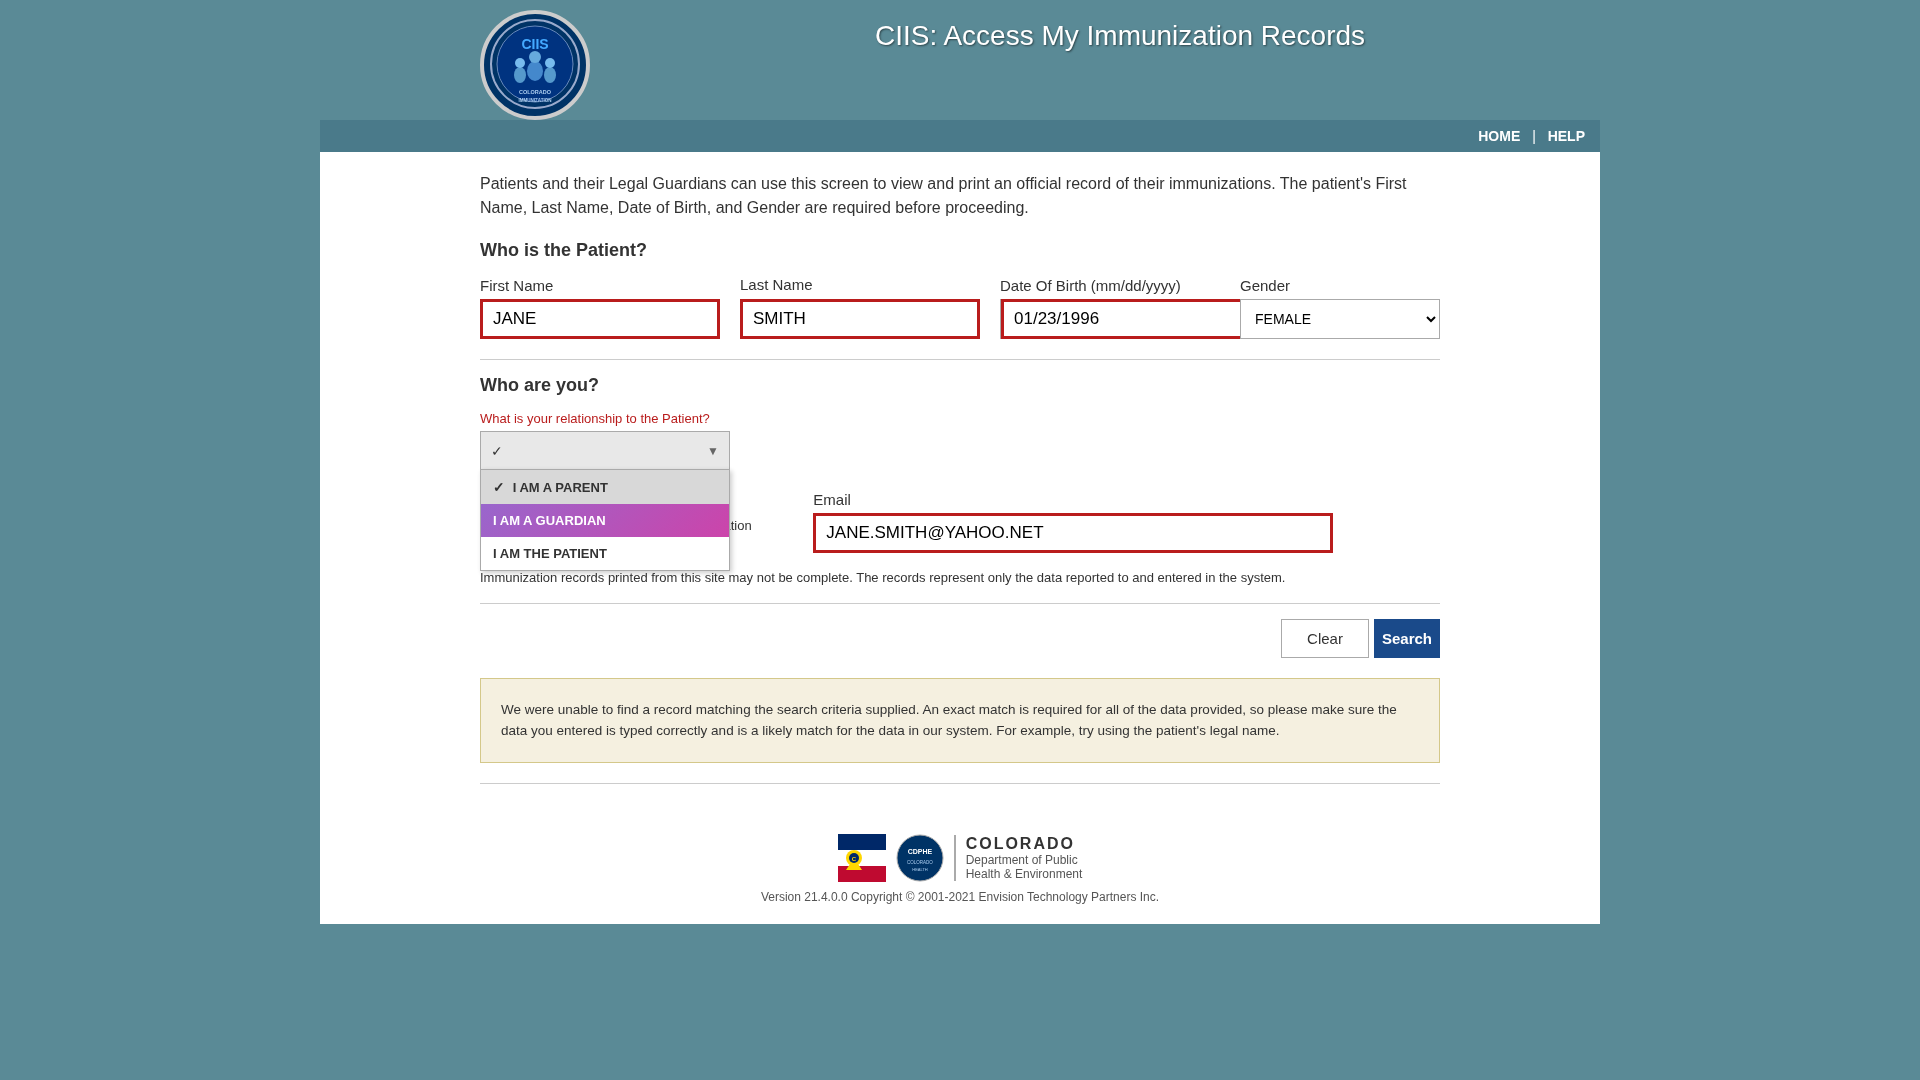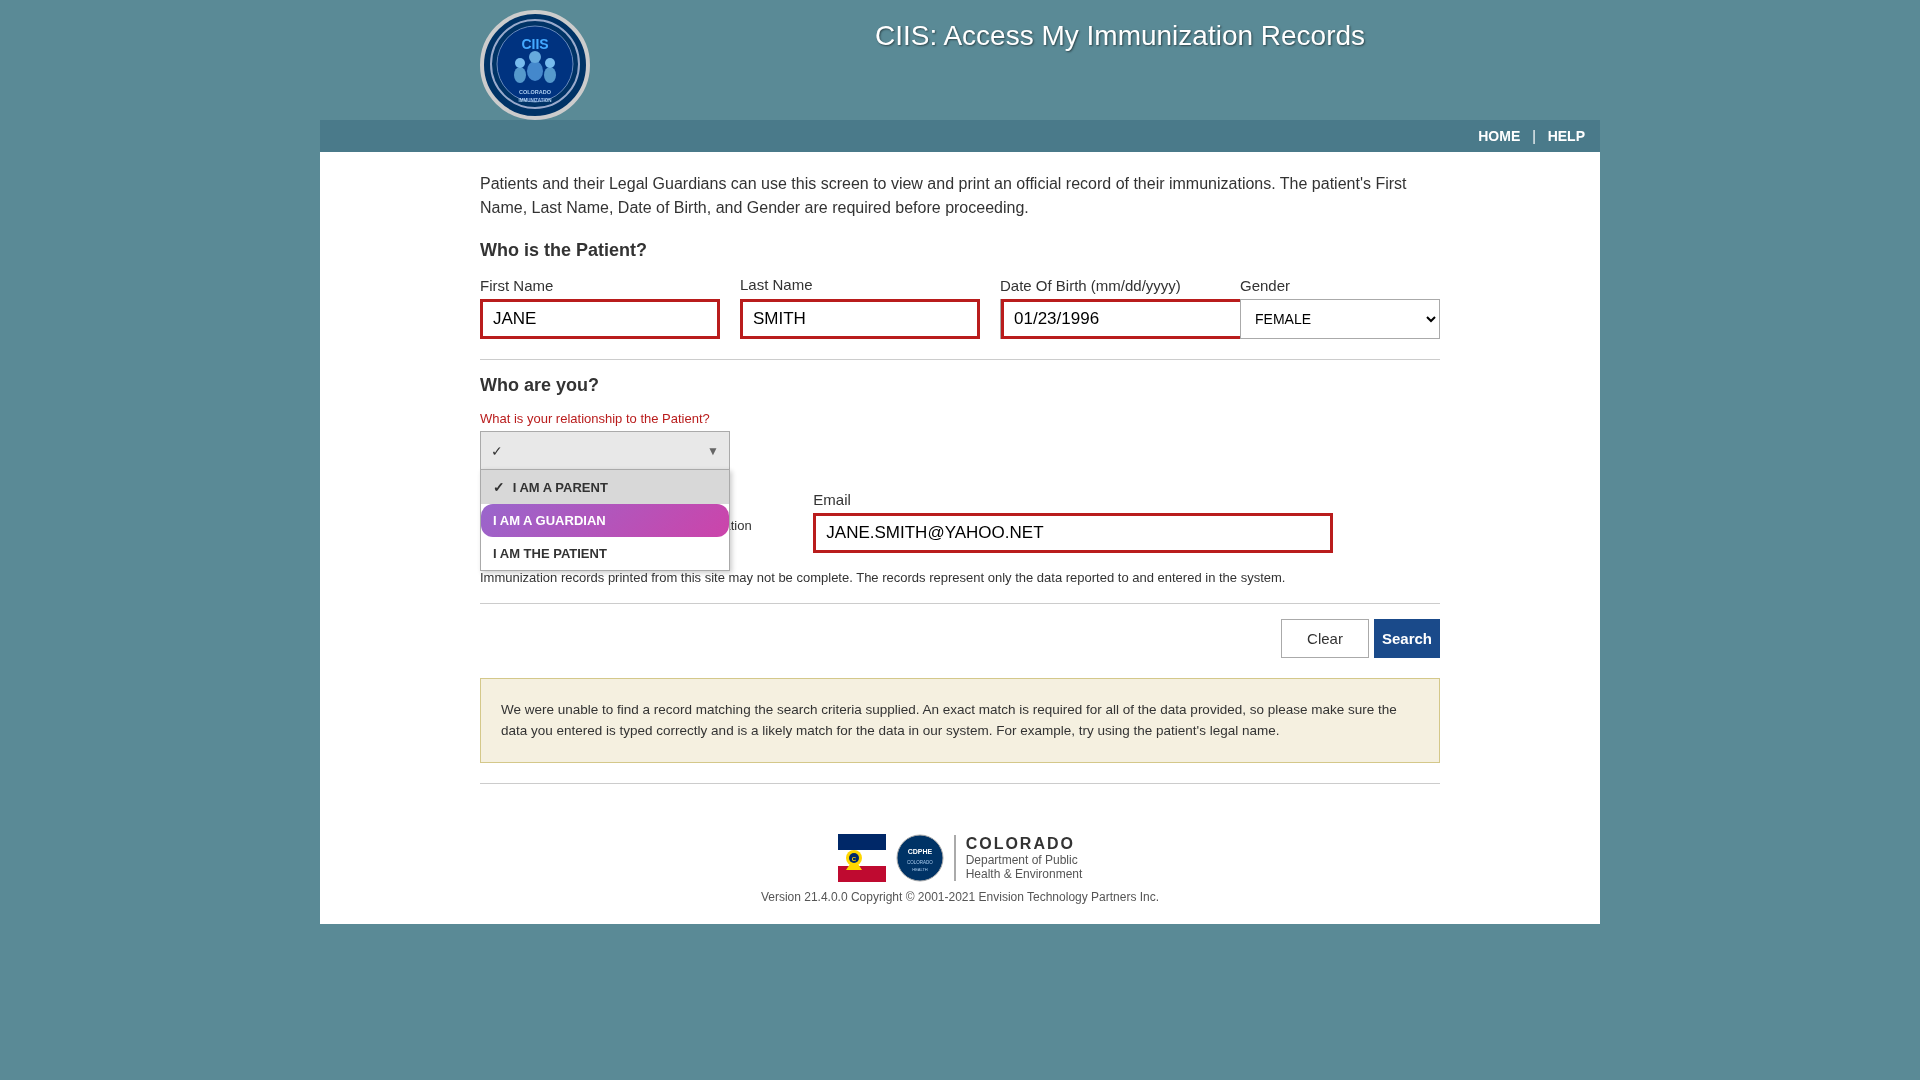--- a/index.html
+++ b/index.html
@@ -195,21 +195,20 @@
       gap: 8px;
       font-size: 13px;
       font-weight: bold;
     }
     .dropdown-item.checked {
       background: #d8d8d8;
     }
     .dropdown-item.highlighted {
       background: linear-gradient(135deg, #9966cc, #cc44aa);
       color: white;
-      border-radius: 12px;
     }
     .check-mark {
       color: #333;
       font-size: 14px;
     }
     .contact-row {
       display: flex;
       gap: 20px;
       margin-top: 20px;
       margin-bottom: 10px;

